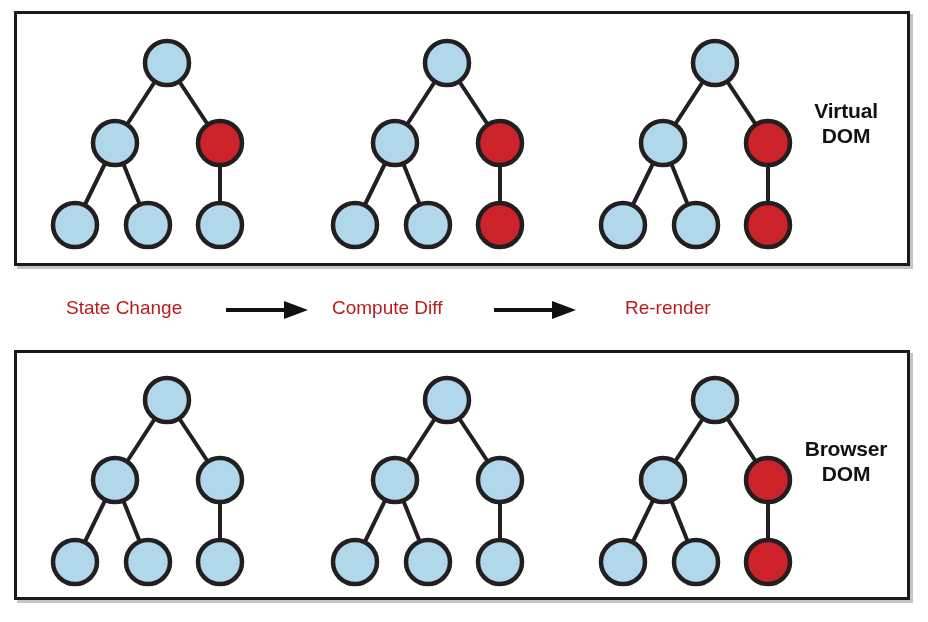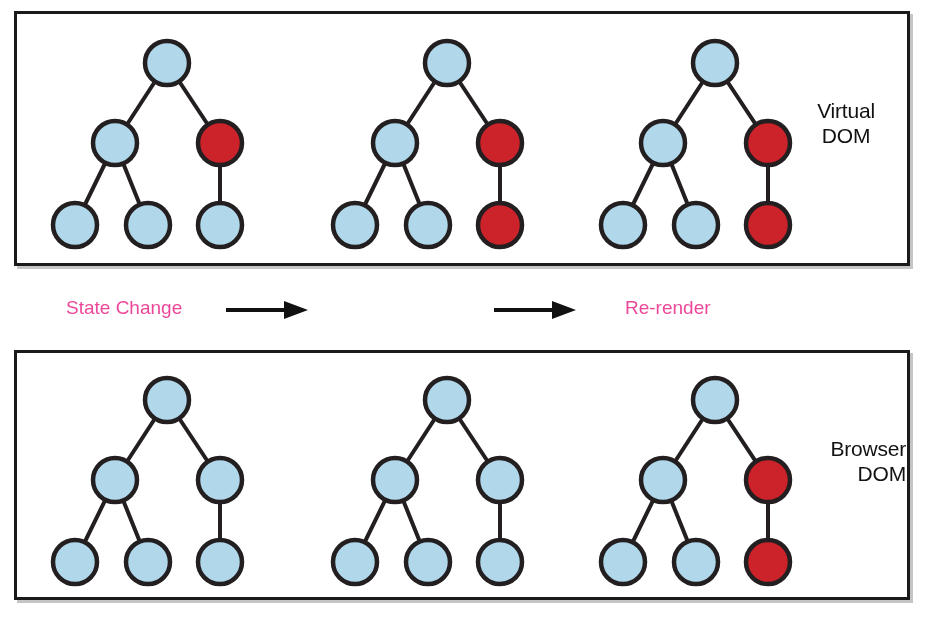--- a/index.html
+++ b/index.html
@@ -34,58 +34,57 @@
   }
   #panel-browser {
     left: 14px;
     top: 350px;
     width: 896px;
     height: 250px;
   }
   .panel-label {
     position: absolute;
     text-align: center;
-    font-weight: normal;
+    font-weight: bold;
     color: #121212;
     font-size: 21px;
     line-height: 1.18;
     letter-spacing: -0.2px;
     font-family: "Liberation Sans", sans-serif;
     white-space: pre-line;
   }
   #label-virtual {
     left: 790px;
     top: 99px;
     width: 112px;
   }
   #label-browser {
     left: 786px;
     top: 437px;
     width: 120px;
-    text-align: right;
   }
   .tree-svg {
     position: absolute;
     left: 0;
     top: 0;
     width: 928px;
     height: 622px;
     pointer-events: none;
   }
   #flow-row {
     position: absolute;
     left: 14px;
     top: 288px;
     width: 896px;
     height: 46px;
   }
   .flow-label {
     position: absolute;
     font-size: 19px;
-    color: #ec4899;
+    color: #b91c1c;
     font-family: "Liberation Sans", sans-serif;
     white-space: nowrap;
     top: 9px;
   }
   #flow-step-0 { left: 52px; }
   #flow-step-1 { left: 318px; }
   #flow-step-2 { left: 611px; }
   .flow-arrow {
     position: absolute;
     top: 12px;
@@ -191,20 +190,21 @@
 DOM</div>
 
   <div id="flow-row">
     <div class="flow-label" id="flow-step-0">State Change</div>
 
     <svg class="flow-arrow" id="flow-arrow-0" viewBox="0 0 86 20" xmlns="http://www.w3.org/2000/svg">
       <line x1="2" y1="10" x2="64" y2="10" stroke="#111111" stroke-width="4"></line>
       <polygon points="60,1 84,10 60,19" fill="#111111"></polygon>
     </svg>
 
+    <div class="flow-label" id="flow-step-1">Compute Diff</div>
 
     <svg class="flow-arrow" id="flow-arrow-1" viewBox="0 0 86 20" xmlns="http://www.w3.org/2000/svg">
       <line x1="2" y1="10" x2="64" y2="10" stroke="#111111" stroke-width="4"></line>
       <polygon points="60,1 84,10 60,19" fill="#111111"></polygon>
     </svg>
 
     <div class="flow-label" id="flow-step-2">Re-render</div>
   </div>
 
 </div>

